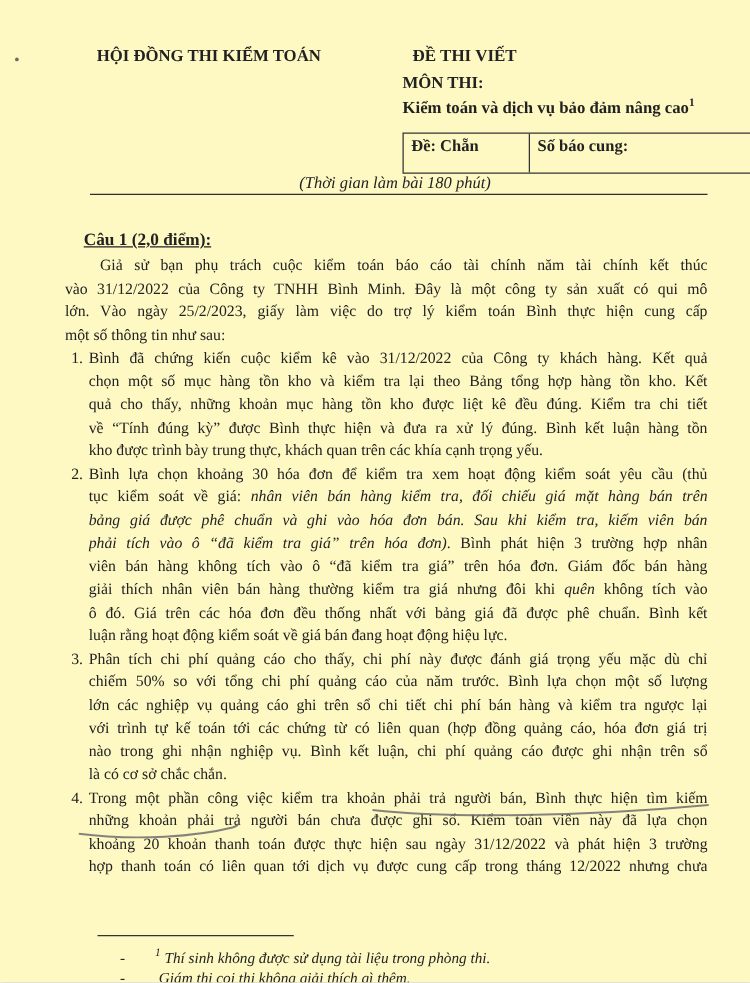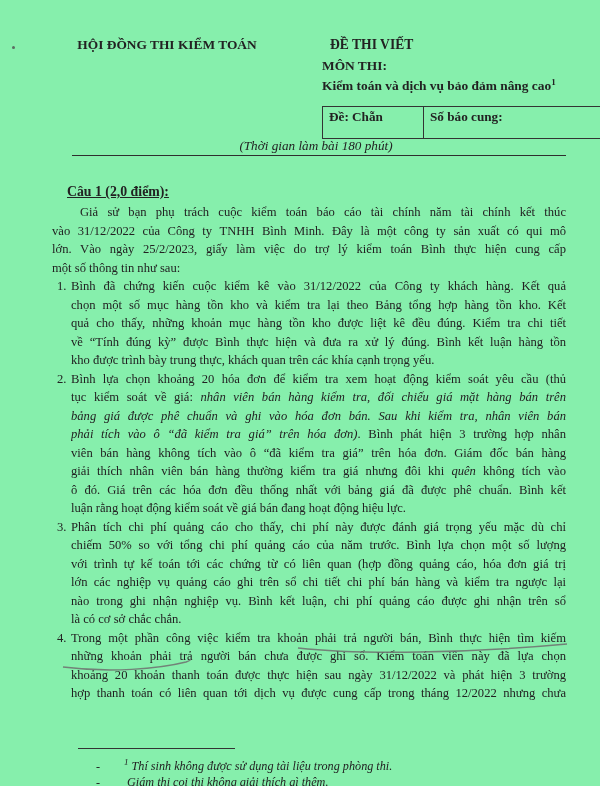--- a/index.html
+++ b/index.html
@@ -1,17 +1,17 @@
 <!DOCTYPE html>
 <html><head>
 <meta charset="utf-8">
 <style>
   html,body{margin:0;padding:0;background:#e8e8e8;}
   .page{
-    position:relative;width:600px;height:786px;background:#86efac;
+    position:relative;width:600px;height:786px;background:#fef9c3;
     overflow:hidden;font-family:"Liberation Serif","DejaVu Serif",serif;
     color:#222;box-shadow:0 0 4px rgba(0,0,0,.25);
   }
   .speck{position:absolute;left:12px;top:46px;width:3px;height:3px;background:#555;border-radius:50%;opacity:.85;}
   
   .org{position:absolute;left:60px;top:36px;width:214px;text-align:center;
        font-weight:bold;font-size:13.4px;line-height:17.5px;}
   .examtype{position:absolute;left:330px;top:37px;width:216px;
        font-weight:bold;font-size:13.6px;}
   .monthi{position:absolute;left:322px;top:58px;font-weight:bold;font-size:13.4px;}
@@ -81,35 +81,35 @@
         <div class="item">
           <span class="num">1.</span>
           <div class="line"><span>Bình đã chứng kiến cuộc kiểm kê vào 31/12/2022 của Công ty khách hàng. Kết quả</span></div>
           <div class="line"><span>chọn một số mục hàng tồn kho và kiểm tra lại theo Bảng tổng hợp hàng tồn kho. Kết</span></div>
           <div class="line"><span>quả cho thấy, những khoản mục hàng tồn kho được liệt kê đều đúng. Kiểm tra chi tiết</span></div>
           <div class="line"><span>về “Tính đúng kỳ” được Bình thực hiện và đưa ra xử lý đúng. Bình kết luận hàng tồn</span></div>
           <div class="line nj"><span>kho được trình bày trung thực, khách quan trên các khía cạnh trọng yếu.</span></div>
         </div>
         <div class="item">
           <span class="num">2.</span>
-          <div class="line"><span>Bình lựa chọn khoảng 20 hóa đơn để kiểm tra xem hoạt động kiểm soát yêu cầu (thủ</span></div>
+          <div class="line"><span>Bình lựa chọn khoảng 30 hóa đơn để kiểm tra xem hoạt động kiểm soát yêu cầu (thủ</span></div>
           <div class="line"><span>tục kiểm soát về giá: </span><i>nhân viên bán hàng kiểm tra, đối chiếu giá mặt hàng bán trên</i></div>
-          <div class="line"><i>bảng giá được phê chuẩn và ghi vào hóa đơn bán. Sau khi kiểm tra, nhân viên bán</i></div>
+          <div class="line"><i>bảng giá được phê chuẩn và ghi vào hóa đơn bán. Sau khi kiểm tra, kiếm viên bán</i></div>
           <div class="line"><i>phải tích vào ô “đã kiểm tra giá” trên hóa đơn)</i><span>. Bình phát hiện 3 trường hợp nhân</span></div>
           <div class="line"><span>viên bán hàng không tích vào ô “đã kiểm tra giá” trên hóa đơn. Giám đốc bán hàng</span></div>
           <div class="line"><span>giải thích nhân viên bán hàng thường kiểm tra giá nhưng đôi khi </span><i>quên</i><span> không tích vào</span></div>
           <div class="line"><span>ô đó. Giá trên các hóa đơn đều thống nhất với bảng giá đã được phê chuẩn. Bình kết</span></div>
           <div class="line nj"><span>luận rằng hoạt động kiểm soát về giá bán đang hoạt động hiệu lực.</span></div>
         </div>
         <div class="item">
           <span class="num">3.</span>
           <div class="line"><span>Phân tích chi phí quảng cáo cho thấy, chi phí này được đánh giá trọng yếu mặc dù chỉ</span></div>
           <div class="line"><span>chiếm 50% so với tổng chi phí quảng cáo của năm trước. Bình lựa chọn một số lượng</span></div>
+          <div class="line"><span>lớn các nghiệp vụ quảng cáo ghi trên sổ chi tiết chi phí bán hàng và kiểm tra ngược lại</span></div>
           <div class="line"><span>với trình tự kế toán tới các chứng từ có liên quan (hợp đồng quảng cáo, hóa đơn giá trị</span></div>
-          <div class="line"><span>lớn các nghiệp vụ quảng cáo ghi trên sổ chi tiết chi phí bán hàng và kiểm tra ngược lại</span></div>
           <div class="line"><span>nào trong ghi nhận nghiệp vụ. Bình kết luận, chi phí quảng cáo được ghi nhận trên sổ</span></div>
           <div class="line nj"><span>là có cơ sở chắc chắn.</span></div>
         </div>
         <div class="item">
           <span class="num">4.</span>
           <div class="line"><span>Trong một phần công việc kiểm tra khoản phải trả người bán, Bình thực hiện tìm kiếm</span></div>
           <div class="line"><span>những khoản phải trả người bán chưa được ghi sổ. Kiểm toán viên này đã lựa chọn</span></div>
           <div class="line"><span>khoảng 20 khoản thanh toán được thực hiện sau ngày 31/12/2022 và phát hiện 3 trường</span></div>
           <div class="line"><span>hợp thanh toán có liên quan tới dịch vụ được cung cấp trong tháng 12/2022 nhưng chưa</span></div>
         </div>

